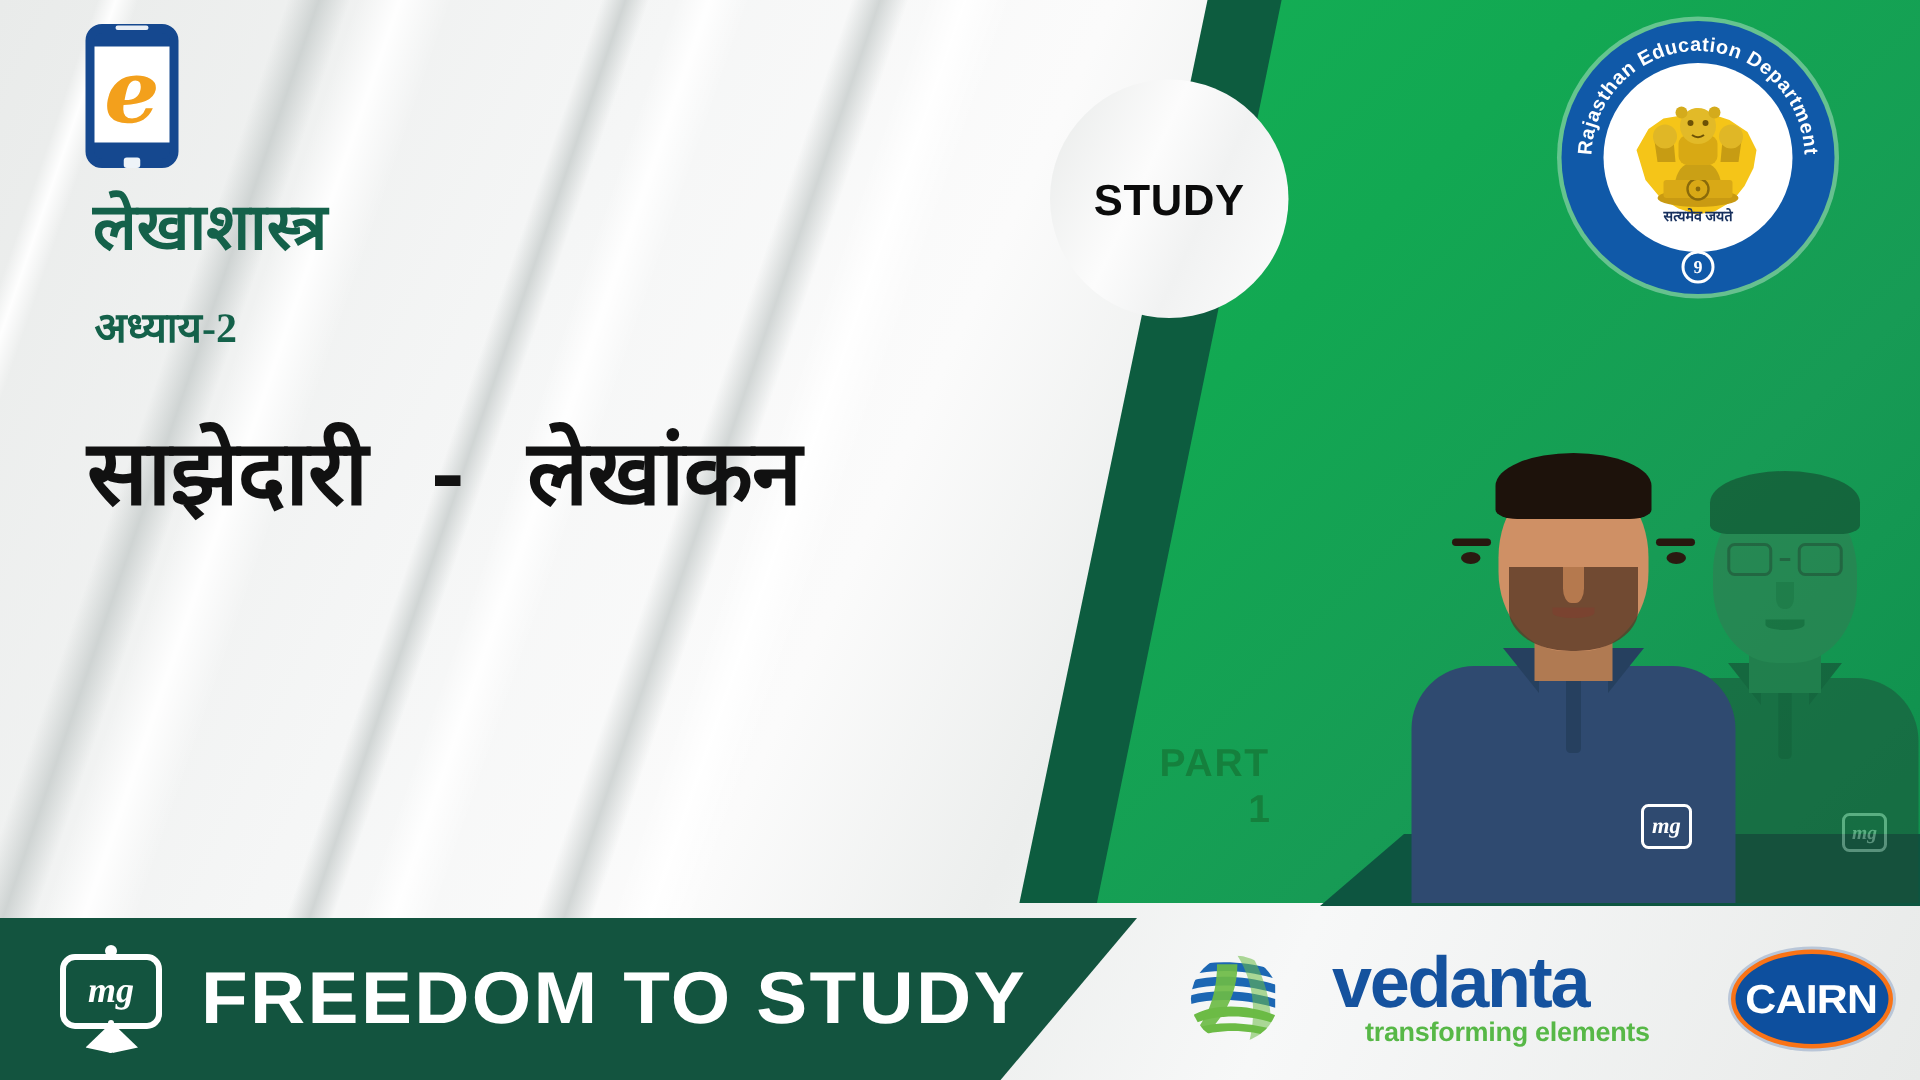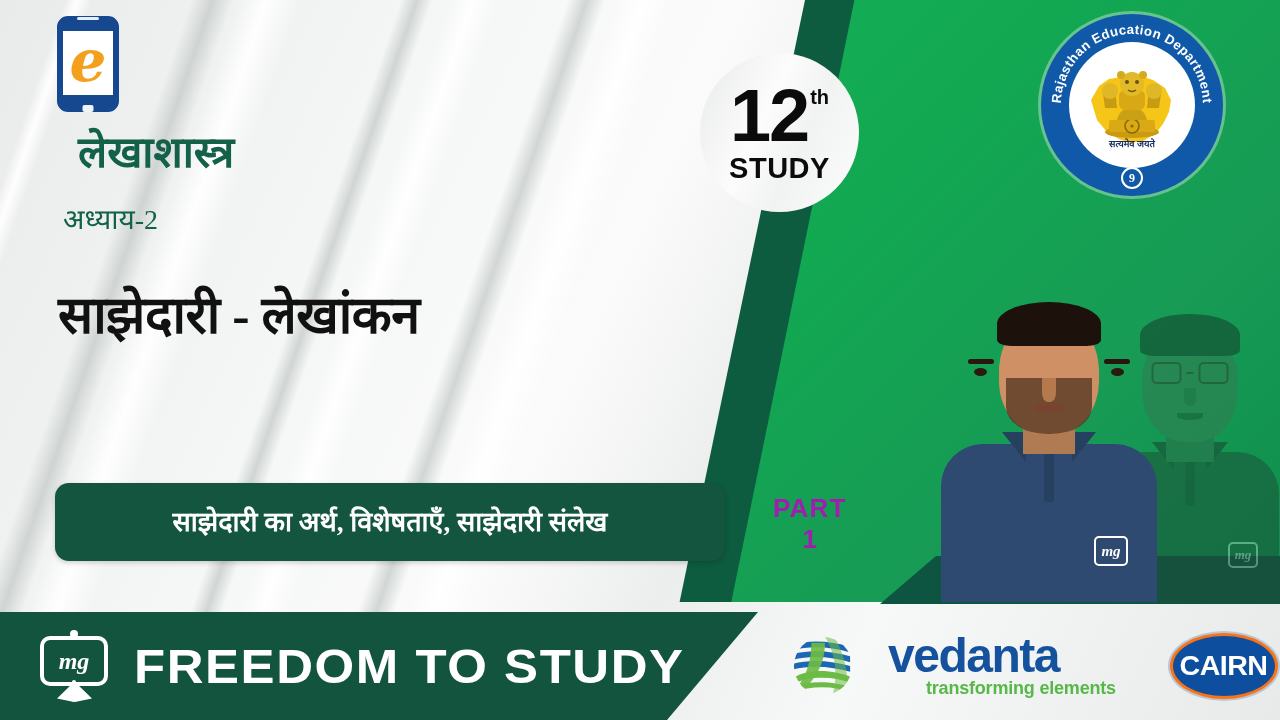--- a/index.html
+++ b/index.html
@@ -81,34 +81,33 @@
     font-weight:700; font-size:60px; line-height:1;
     color:#15488f; margin-left:9px; letter-spacing:-1px;
   }
 
   
   .subject{
     position:absolute; left:62px; top:131px;
     font-family:"Liberation Serif","DejaVu Serif", serif;
     font-weight:700; font-size:43px; line-height:1;
     color:#14614a;
-    margin-left:16px;
   }
   .chapter{
     position:absolute; left:63px; top:206px;
     font-family:"Liberation Serif","DejaVu Serif", serif;
-    font-weight:400; font-size:28px; line-height:1;
+    font-weight:700; font-size:28px; line-height:1;
     color:#14614a;
   }
 
   
   .title{
     position:absolute; left:58px; top:283px;
-    font-family:Liberation Serif, serif;
-    font-weight:700; font-size:52px; line-height:1.28;
+    font-family:Liberation Mono, monospace;
+    font-weight:700; font-size:60px; line-height:1.28;
     color:#111111; letter-spacing:-0.5px;
   }
   .title .line{ display:block; white-space:nowrap; }
 
   
   .subtitle-pill{
     position:absolute; left:55px; top:483px;
     width:670px; height:78px;
     background:#13553f; border-radius:14px;
     display:flex; align-items:center; justify-content:center;
@@ -165,21 +164,21 @@
     position:absolute; left:50%; bottom:7px; transform:translateX(-50%);
     width:22px; height:22px; border-radius:50%;
     border:2px solid #ffffff; color:#ffffff;
     font-size:12px; font-weight:700; line-height:18px; text-align:center;
     font-family:"Liberation Serif","DejaVu Serif",serif;
   }
 
   
   .part{
     position:absolute; left:773px; top:493px;
-    text-align:center; color:#a21caf;
+    text-align:right; color:#15803d;
   }
   .part-word{ font-weight:700; font-size:26px; line-height:1.18; letter-spacing:1.2px; }
   .part-num{ font-weight:700; font-size:26px; line-height:1.18; }
 
   
   .instructors{
     position:absolute; left:930px; top:236px; width:350px; height:366px;
     overflow:hidden;
   }
   .person{ position:absolute; bottom:0; }
@@ -256,21 +255,21 @@
   .vedanta{ display:flex; align-items:center; margin-left:12px;gap:22px; }
   .vedanta-mark{ width:62px; height:62px; flex:none; }
   .vedanta-text{ margin-left:12px; }
   .vedanta-word{
     font-weight:700; font-size:48px; line-height:.92; color:#15529e;
     letter-spacing:-1.5px;
     font-family:"Liberation Sans","DejaVu Sans",sans-serif;
   }
   .vedanta-tag{
     font-weight:700; font-size:18px; color:#57b847; line-height:1.1;
-    margin-top:1px; margin-left:38px; letter-spacing:-0.2px;
+    margin-top:1px; margin-left:22px; letter-spacing:-0.2px;
   }
   .cairn{
     width:108px; height:66px; border-radius:50%;
     background:#0d4f9e; border:3px solid #f97316;
     box-shadow:0 0 0 2px #b9c6d8;
     display:flex; align-items:center; justify-content:center;
     margin-left:14px;
   }
   .cairn span{
     color:#ffffff; font-weight:700; font-size:27px; letter-spacing:-0.5px;
@@ -307,29 +306,22 @@
     </div>
   </div>
 
   <div class="subject">लेखाशास्त्र</div>
   <div class="chapter">अध्याय-2</div>
 
   <div class="title">
     <span class="line">साझेदारी - लेखांकन</span>
   </div>
 
-  <div class="subtitle-pill">
-    <span>साझेदारी का अर्थ, विशेषताएँ, साझेदारी संलेख</span>
-  </div>
 
   <div class="class-circle">
-    <div class="class-num-row">
-      <span class="class-num">12</span>
-      <span class="class-sup">th</span>
-    </div>
     <div class="class-word">STUDY</div>
   </div>
 
   <div class="emblem">
     <svg class="emblem-ring-text" viewBox="0 0 182 182">
       <defs>
         <path id="ringpath" d="M 20,91 A 71,71 0 1 1 162,91"></path>
       </defs>
       <text>
         <textPath href="#ringpath" startOffset="50%" text-anchor="middle">Rajasthan Education Department</textPath>

